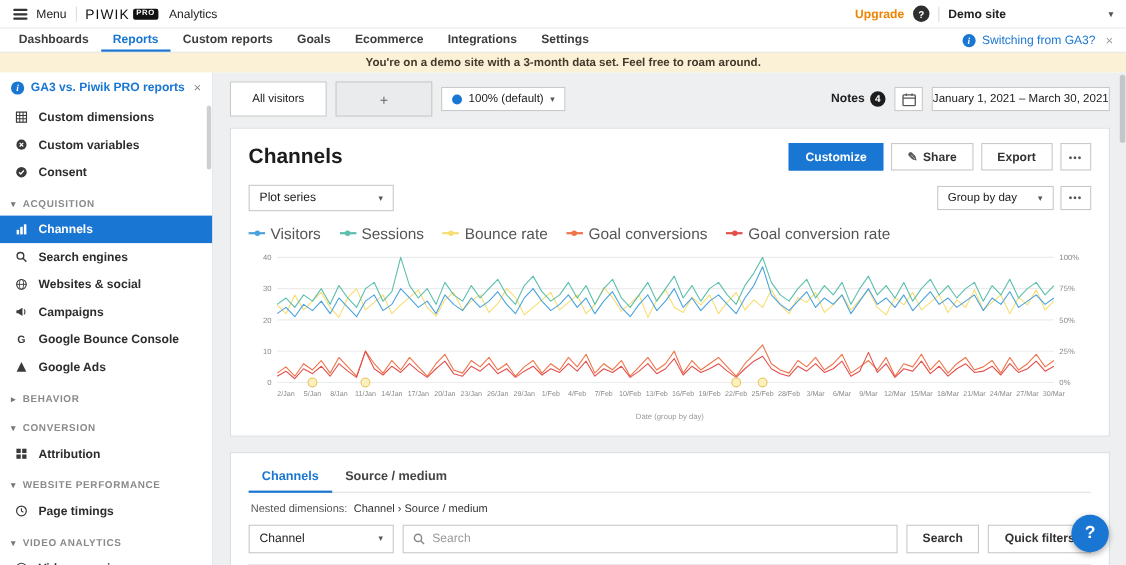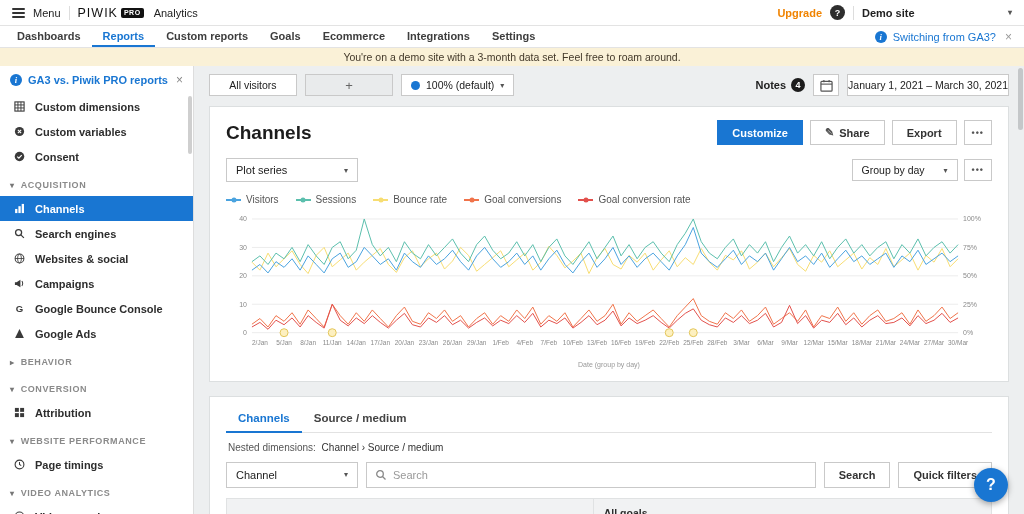--- a/index.html
+++ b/index.html
@@ -24,38 +24,38 @@
 
 .nav{height:22px;display:flex;align-items:stretch;border-bottom:1px solid #e3e3e3;padding:0 6px;background:#fff}
 .nav-tabs{display:flex;align-items:stretch}
 .nav-tab{padding:0 11px;display:flex;align-items:center;font-size:11px;color:#3d3d3d;font-weight:bold;cursor:pointer;border-bottom:2px solid transparent}
 .nav-tab.active{color:#1976d2;border-bottom-color:#1976d2}
 .nav-right{margin-left:auto;display:flex;align-items:center;gap:6px;padding-right:6px}
 .info-dot{width:12px;height:12px;border-radius:50%;background:#1976d2;color:#fff;font-size:8.5px;font-weight:bold;font-style:italic;display:inline-flex;align-items:center;justify-content:center;flex:none;font-family:"Liberation Serif",serif}
 .ga3-link{color:#1976d2;font-weight:normal;font-size:11px;cursor:pointer}
 .nav-close{color:#999;font-size:12px;cursor:pointer;margin-left:3px}
 
-.banner{height:18px;background:#faf1d7;display:flex;align-items:center;justify-content:center;font-size:10.5px;font-weight:normal;color:#43392a}
+.banner{height:18px;background:#faf1d7;display:flex;align-items:center;justify-content:center;font-size:10.5px;font-weight:bold;color:#43392a}
 
 .bodyrow{display:flex;height:448px}
 .sidebar{width:194px;border-right:1px solid #ddd;background:#fff;position:relative;overflow:hidden;flex:none}
 .sb-head{height:28px;display:flex;align-items:center;gap:6px;padding:0 10px}
 .sb-title{color:#1976d2;font-weight:bold;font-size:11px;flex:1;cursor:pointer}
 .sb-close{color:#888;font-size:12px;cursor:pointer}
 .sb-item{height:25px;display:flex;align-items:center;gap:9px;padding:0 13px;font-size:11px;font-weight:bold;color:#2d2d2d;cursor:pointer;white-space:nowrap}
 .sb-item .ic{width:13px;display:flex;justify-content:center;align-items:center;color:#3a3a3a;flex:none}
 .sb-item.selected{background:#1976d2;color:#fff}
 .sb-item.selected .ic{color:#fff}
 .sb-section{height:22px;margin-top:5px;display:flex;align-items:center;gap:6px;padding:0 10px;font-size:9px;font-weight:bold;color:#8a8a8a;letter-spacing:.6px;cursor:pointer}
 .sb-section .chev{font-size:8px;color:#777}
 .sb-scroll{position:absolute;right:1px;top:30px;width:4px;height:58px;background:#cfcfcf;border-radius:2px}
 
 .main{flex:1;background:#edeff0;position:relative;overflow:hidden}
 .toolbar{display:flex;align-items:center;margin:8px 15px 0;gap:8px}
-.seg{height:22px;min-width:88px;background:#fff;border:1px solid #c9c9c9;display:flex;align-items:center;justify-content:center;font-size:10.5px;padding:0 0;cursor:pointer}
+.seg{height:32px;min-width:88px;background:#fff;border:1px solid #c9c9c9;display:flex;align-items:center;justify-content:center;font-size:10.5px;padding:0 0;cursor:pointer}
 .seg.add{background:#e9ebec;color:#666;font-size:13px}
 .sample{height:22px;background:#fff;border:1px solid #c9c9c9;display:flex;align-items:center;gap:6px;padding:0 9px;font-size:10.5px;cursor:pointer}
 .dot-blue{width:9px;height:9px;border-radius:50%;background:#1976d2;flex:none}
 .tb-right{margin-left:auto;display:flex;align-items:center;gap:8px}
 .notes{display:flex;align-items:center;gap:5px;font-size:11px;font-weight:bold;cursor:pointer}
 .notes-badge{width:14px;height:14px;border-radius:50%;background:#1c1c1c;color:#fff;font-size:9px;display:flex;align-items:center;justify-content:center}
 .btn-cal{width:26px;height:22px;border:1px solid #c9c9c9;background:#fff;display:flex;align-items:center;justify-content:center;cursor:pointer}
 .datebox{height:22px;border:1px solid #c9c9c9;background:#fff;display:flex;align-items:center;justify-content:center;padding:0 0;font-size:10.5px;cursor:pointer}
 .card{margin:10px 15px 0;background:#fff;border:1px solid #dcdfe0;padding:13px 16px}
 .card-head{display:flex;align-items:center}
@@ -65,21 +65,21 @@
 .btn.primary{background:#1976d2;border-color:#1976d2;color:#fff}
 .btn.dots{padding:0 7px;font-size:9px;letter-spacing:1px;color:#555}
 .pencil{font-size:11px;margin-right:5px;color:#555}
 .controls{display:flex;align-items:center;margin-top:13px}
 .select{height:24px;border:1px solid #c9c9c9;background:#fff;display:inline-flex;align-items:center;font-size:11px;padding:0 9px;justify-content:space-between;cursor:pointer;gap:8px}
 .select.plot{width:132px}
 .controls-right{margin-left:auto;display:flex;gap:6px;align-items:flex-end}
 .select.group{width:106px;height:22px;font-size:10.5px}
 .btn.sm{height:22px}
 .legend{display:flex;gap:17px;margin-top:12px;align-items:center}
-.lg-item{display:flex;align-items:center;gap:5px;font-size:10px;color:#555;cursor:pointer}
+.lg-item{display:flex;align-items:center;gap:5px;font-size:14px;color:#555;cursor:pointer}
 .lg-mark{width:15px;height:2px;background:currentColor;position:relative;display:inline-block;flex:none}
 .lg-dot{position:absolute;left:50%;top:50%;transform:translate(-50%,-50%);width:5px;height:5px;border-radius:50%;background:currentColor}
 .chart{margin-top:8px}
 .chart svg{display:block;width:100%}
 .xlabel{text-align:center;font-size:7px;color:#999}
 .table-card{margin-top:14px;padding-top:0;height:260px}
 .tabs{display:flex;border-bottom:1px solid #e2e2e2;padding-top:9px}
 .tab{padding:6px 12px 7px;font-size:11.5px;font-weight:bold;color:#444;cursor:pointer;border-bottom:2px solid transparent;margin-bottom:-1px}
 .tab.active{color:#1976d2;border-bottom-color:#1976d2}
 .nested{padding:9px 2px;font-size:10px;color:#555}

